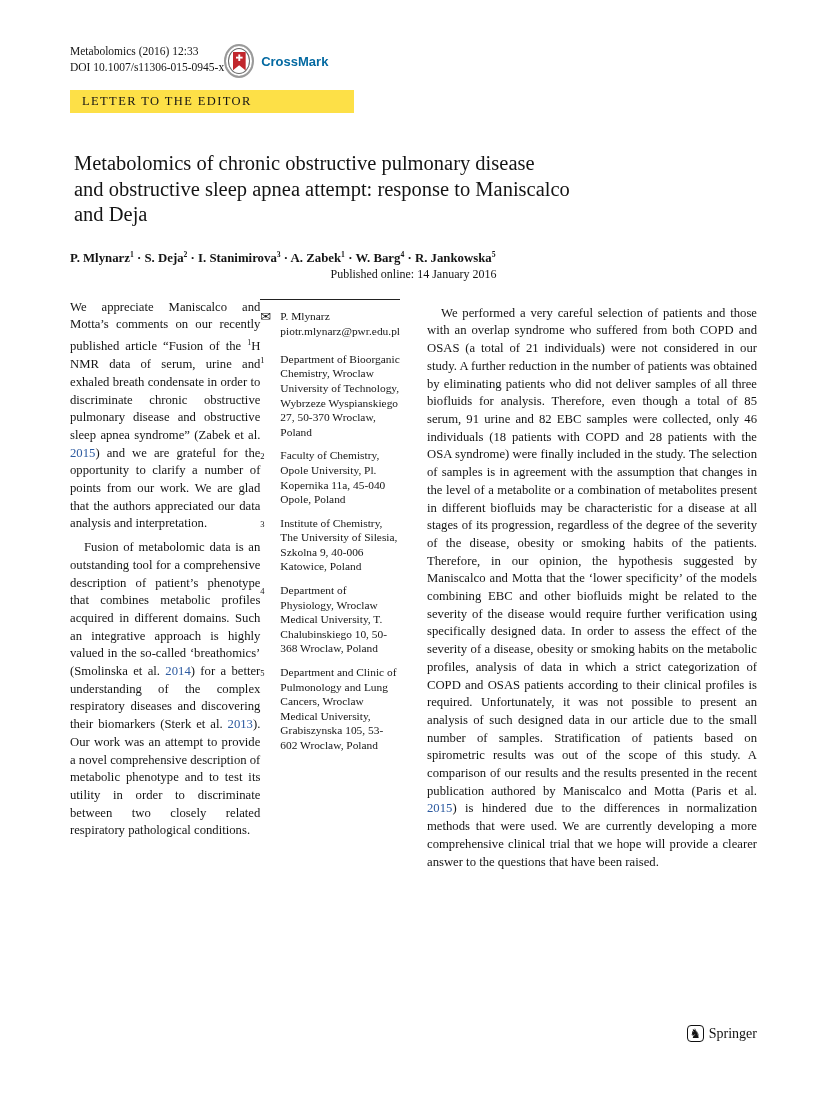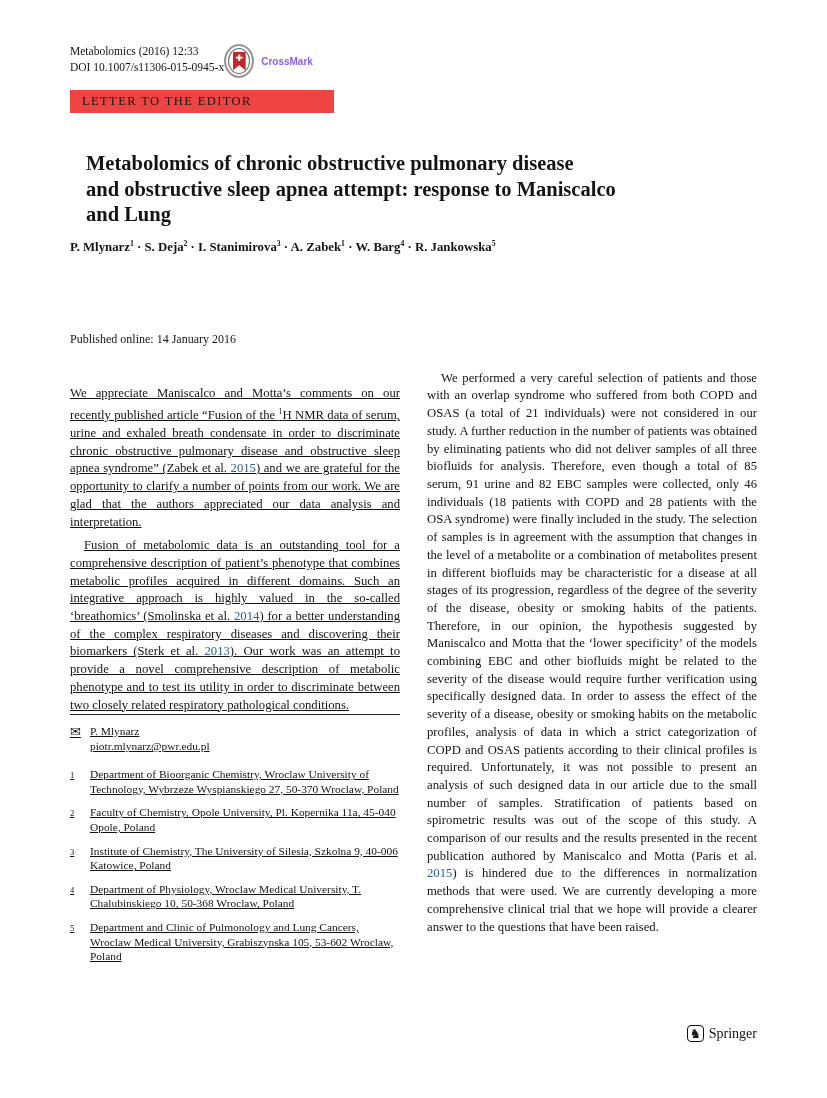--- a/index.html
+++ b/index.html
@@ -19,42 +19,42 @@
     border: 2px solid #9a9a9a; background: #fff;
     box-shadow: inset 0 0 0 2px #ffffff, inset 0 0 0 3px #6b6b6b;
     display: flex; align-items: center; justify-content: center;
   }
   .cm-ribbon {
     width: 13px; height: 19px; background: #c1272d; position: relative;
     clip-path: polygon(0 0, 100% 0, 100% 100%, 50% 72%, 0 100%);
     display: flex; justify-content: center;
   }
   .cm-cross { color: #ffffff; font-size: 9px; line-height: 12px; font-family: "Liberation Sans", sans-serif; }
-  .cm-label { font-family: "Liberation Sans", sans-serif; font-size: 10px; font-weight: 600; color: #8b5cf6; }
+  .cm-label { font-family: "Liberation Sans", sans-serif; font-size: 13px; font-weight: 600; color: #0369a1; }
 
   
   .banner {
-    width: 264px; background: #ef4444; color: #141414; margin-top: 12px;
+    width: 284px; background: #fde047; color: #141414; margin-top: 12px;
     font-size: 12.5px; letter-spacing: 1.4px; padding: 4px 0 4px 12px;
   }
 
   
-  .title { font-size: 20.5px; font-weight: bold; line-height: 25.5px; margin: 38px 16px 0; }
+  .title { font-size: 20.5px; font-weight: normal; line-height: 25.5px; margin: 38px 4px 0; }
   .title-line { display: block; }
-  .authors { margin-top: 11px; font-weight: bold; font-size: 12.8px; }
+  .authors { margin-top: 22px; font-weight: bold; font-size: 12.8px; }
   .authors sup { font-size: 0.6em; }
-  .pub-info { margin-top: 76px; font-size: 12px; line-height: 16px; }
+  .pub-info { font-size: 12px; line-height: 16px; text-align: center; }
 
   
   .body-cols { display: flex; gap: 27px; margin-top: 17px; height: 600px; }
   .col { width: 330px; font-size: 12.7px; line-height: 17.7px; text-align: justify; }
   .col p { margin: 0; }
   p.indent { text-indent: 14px; margin-top: 6px; }
   .col sup { font-size: 0.62em; }
-  .col-left { display: flex; flex-direction: column; justify-content: flex-end; text-decoration: underline; }
+  .col-left { display: flex; flex-direction: row; justify-content: space-between; }
   a.cite { color: #2c5aa0; text-decoration: none; cursor: pointer; }
 
   
   .footnotes { font-size: 11.4px; line-height: 14.6px; text-align: left; }
   .rule { border-top: 1px solid #222; width: 100%; margin-bottom: 9px; }
   .correspondence { display: flex; }
   .env { font-size: 13px; width: 20px; flex: none; line-height: 15px; }
   .corr-name { line-height: 15px; }
   .corr-email { line-height: 15px; }
   .affils { margin-top: 13px; display: flex; flex-direction: column; gap: 9px; }
@@ -91,21 +91,21 @@
     </div>
   </div>
 
   <div class="banner">
     <span>LETTER TO THE EDITOR</span>
   </div>
 
   <h1 class="title">
       <span class="title-line">Metabolomics of chronic obstructive pulmonary disease</span>
       <span class="title-line">and obstructive sleep apnea attempt: response to Maniscalco</span>
-      <span class="title-line">and Lung</span>
+      <span class="title-line">and Deja</span>
     </h1>
 
   <div class="authors"><span>P. Mlynarz</span><sup>1</sup><span> · </span><span>S. Deja</span><sup>2</sup><span> · </span><span>I. Stanimirova</span><sup>3</sup><span> · </span><span>A. Zabek</span><sup>1</sup><span> · </span><span>W. Barg</span><sup>4</sup><span> · </span><span>R. Jankowska</span><sup>5</sup></div>
 
   <div class="pub-info">
     <div>Published online: 14 January 2016</div>
   </div>
 
   <div class="body-cols">
     <div class="col col-left">

